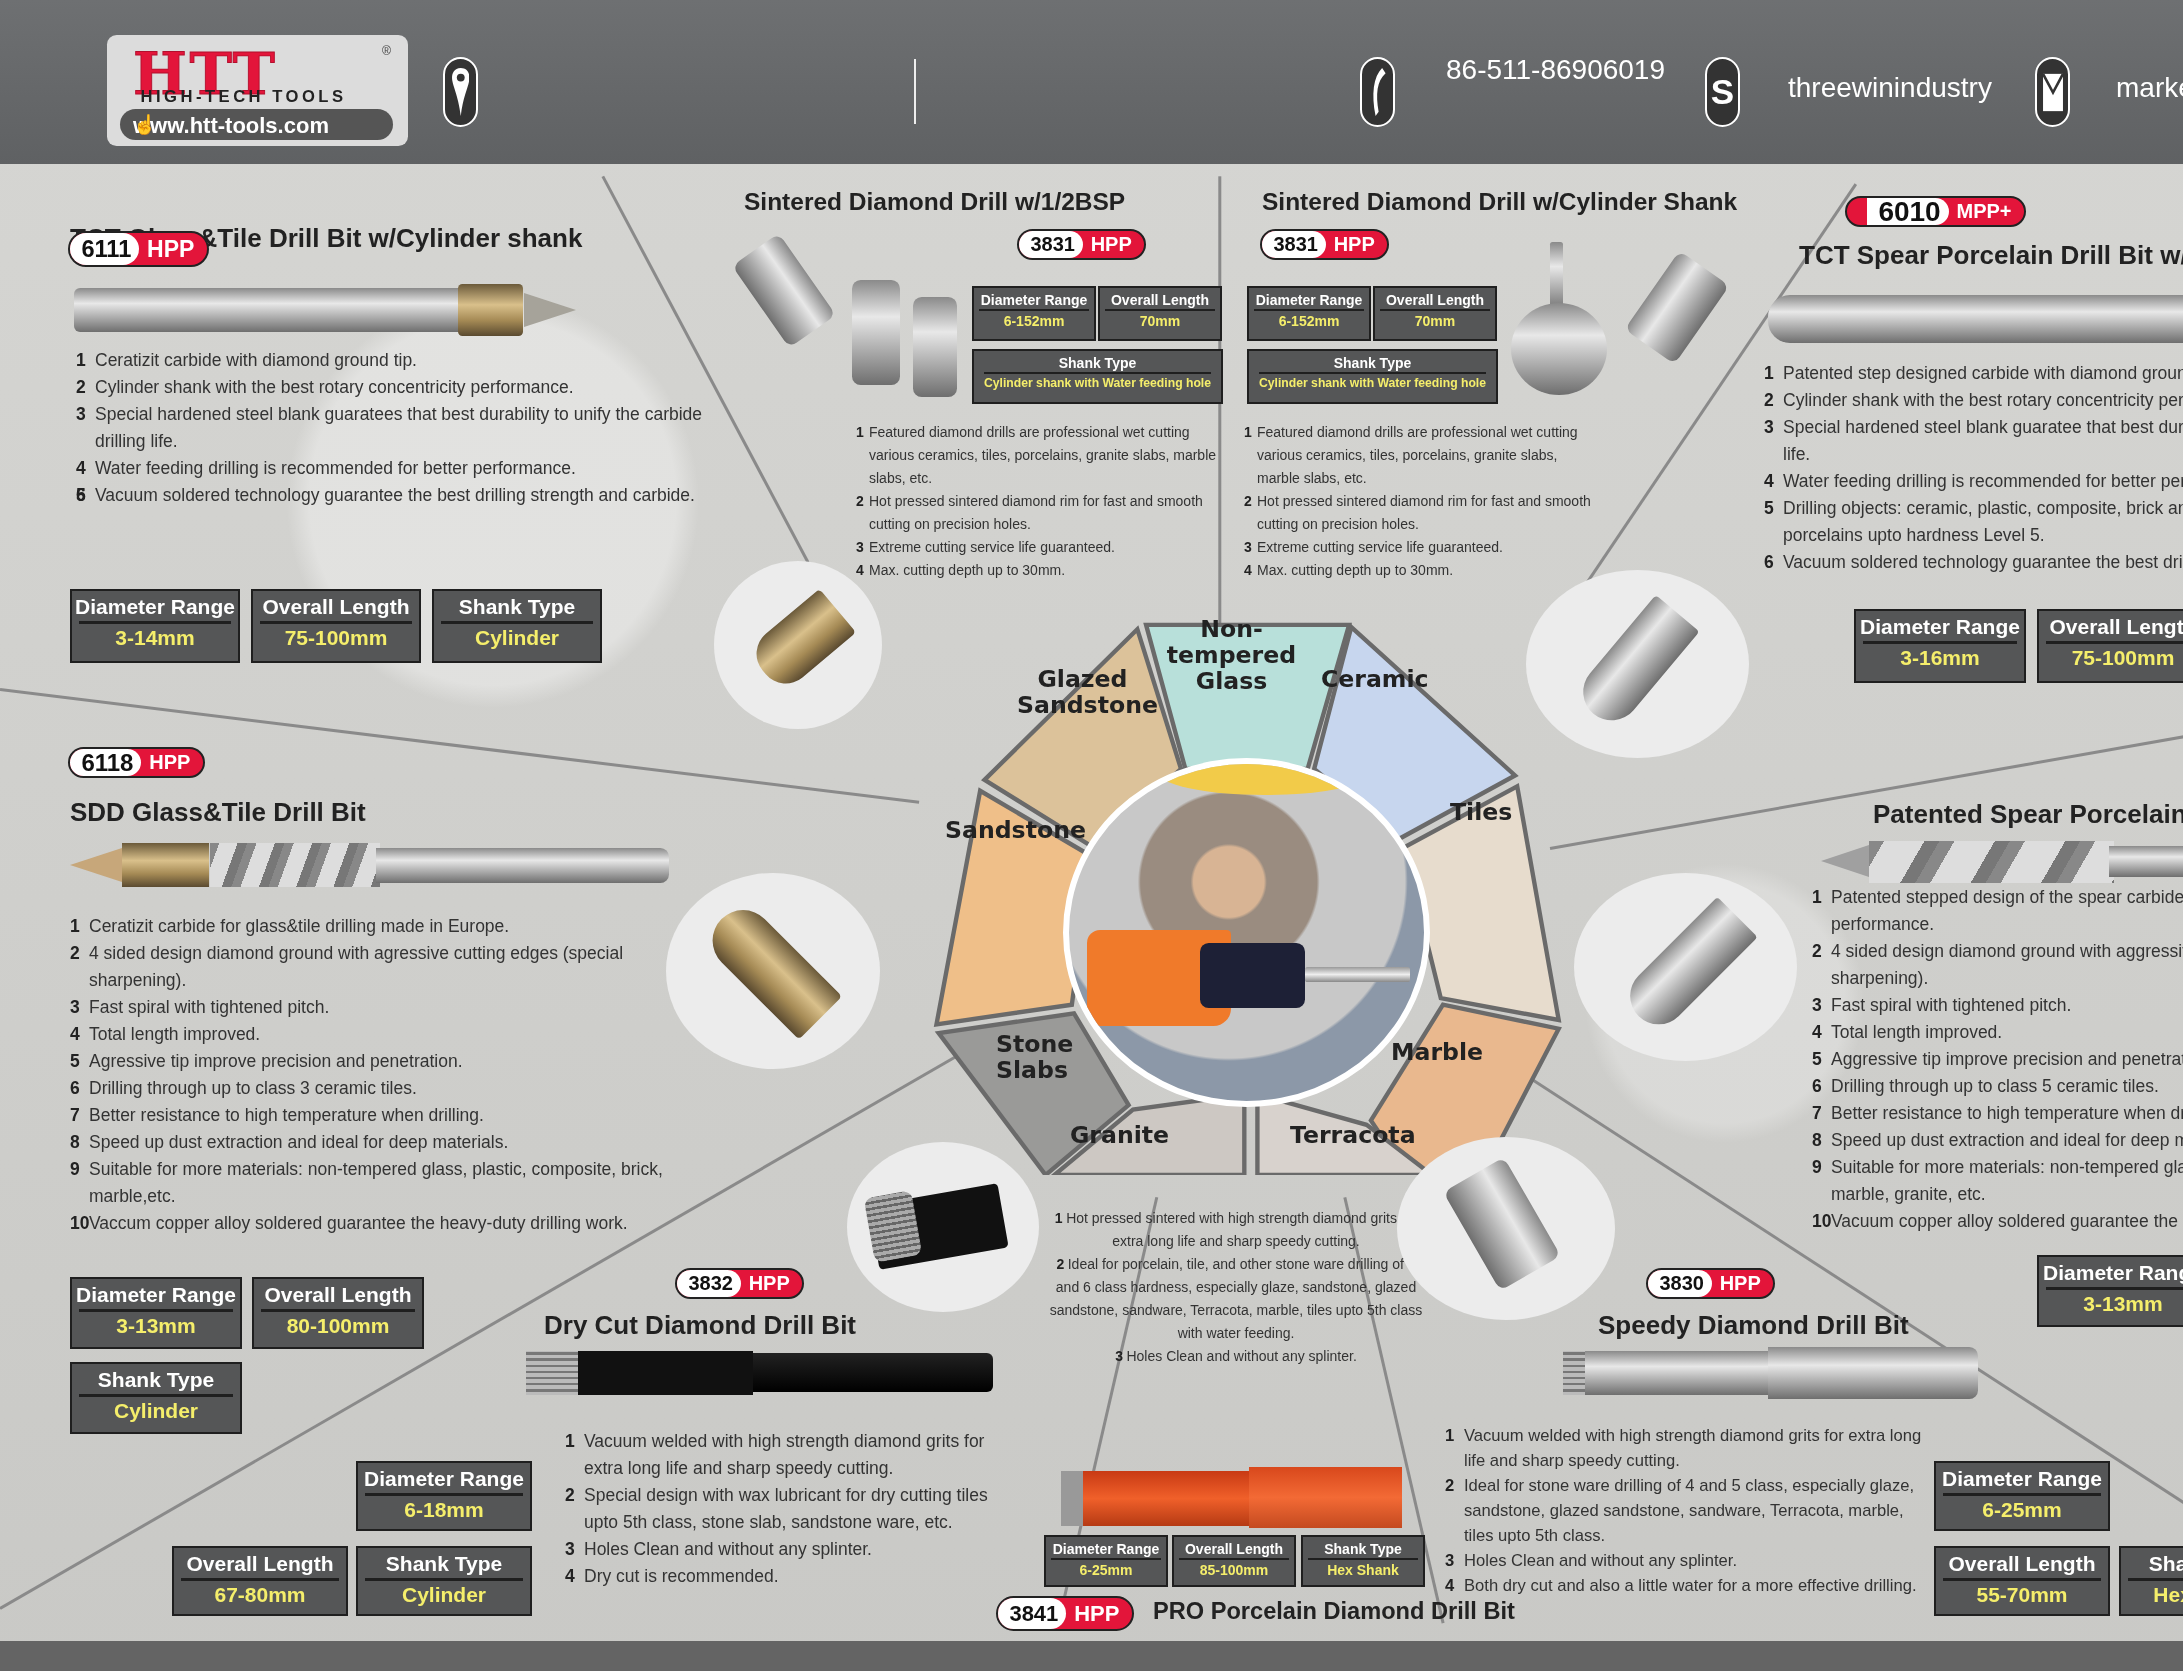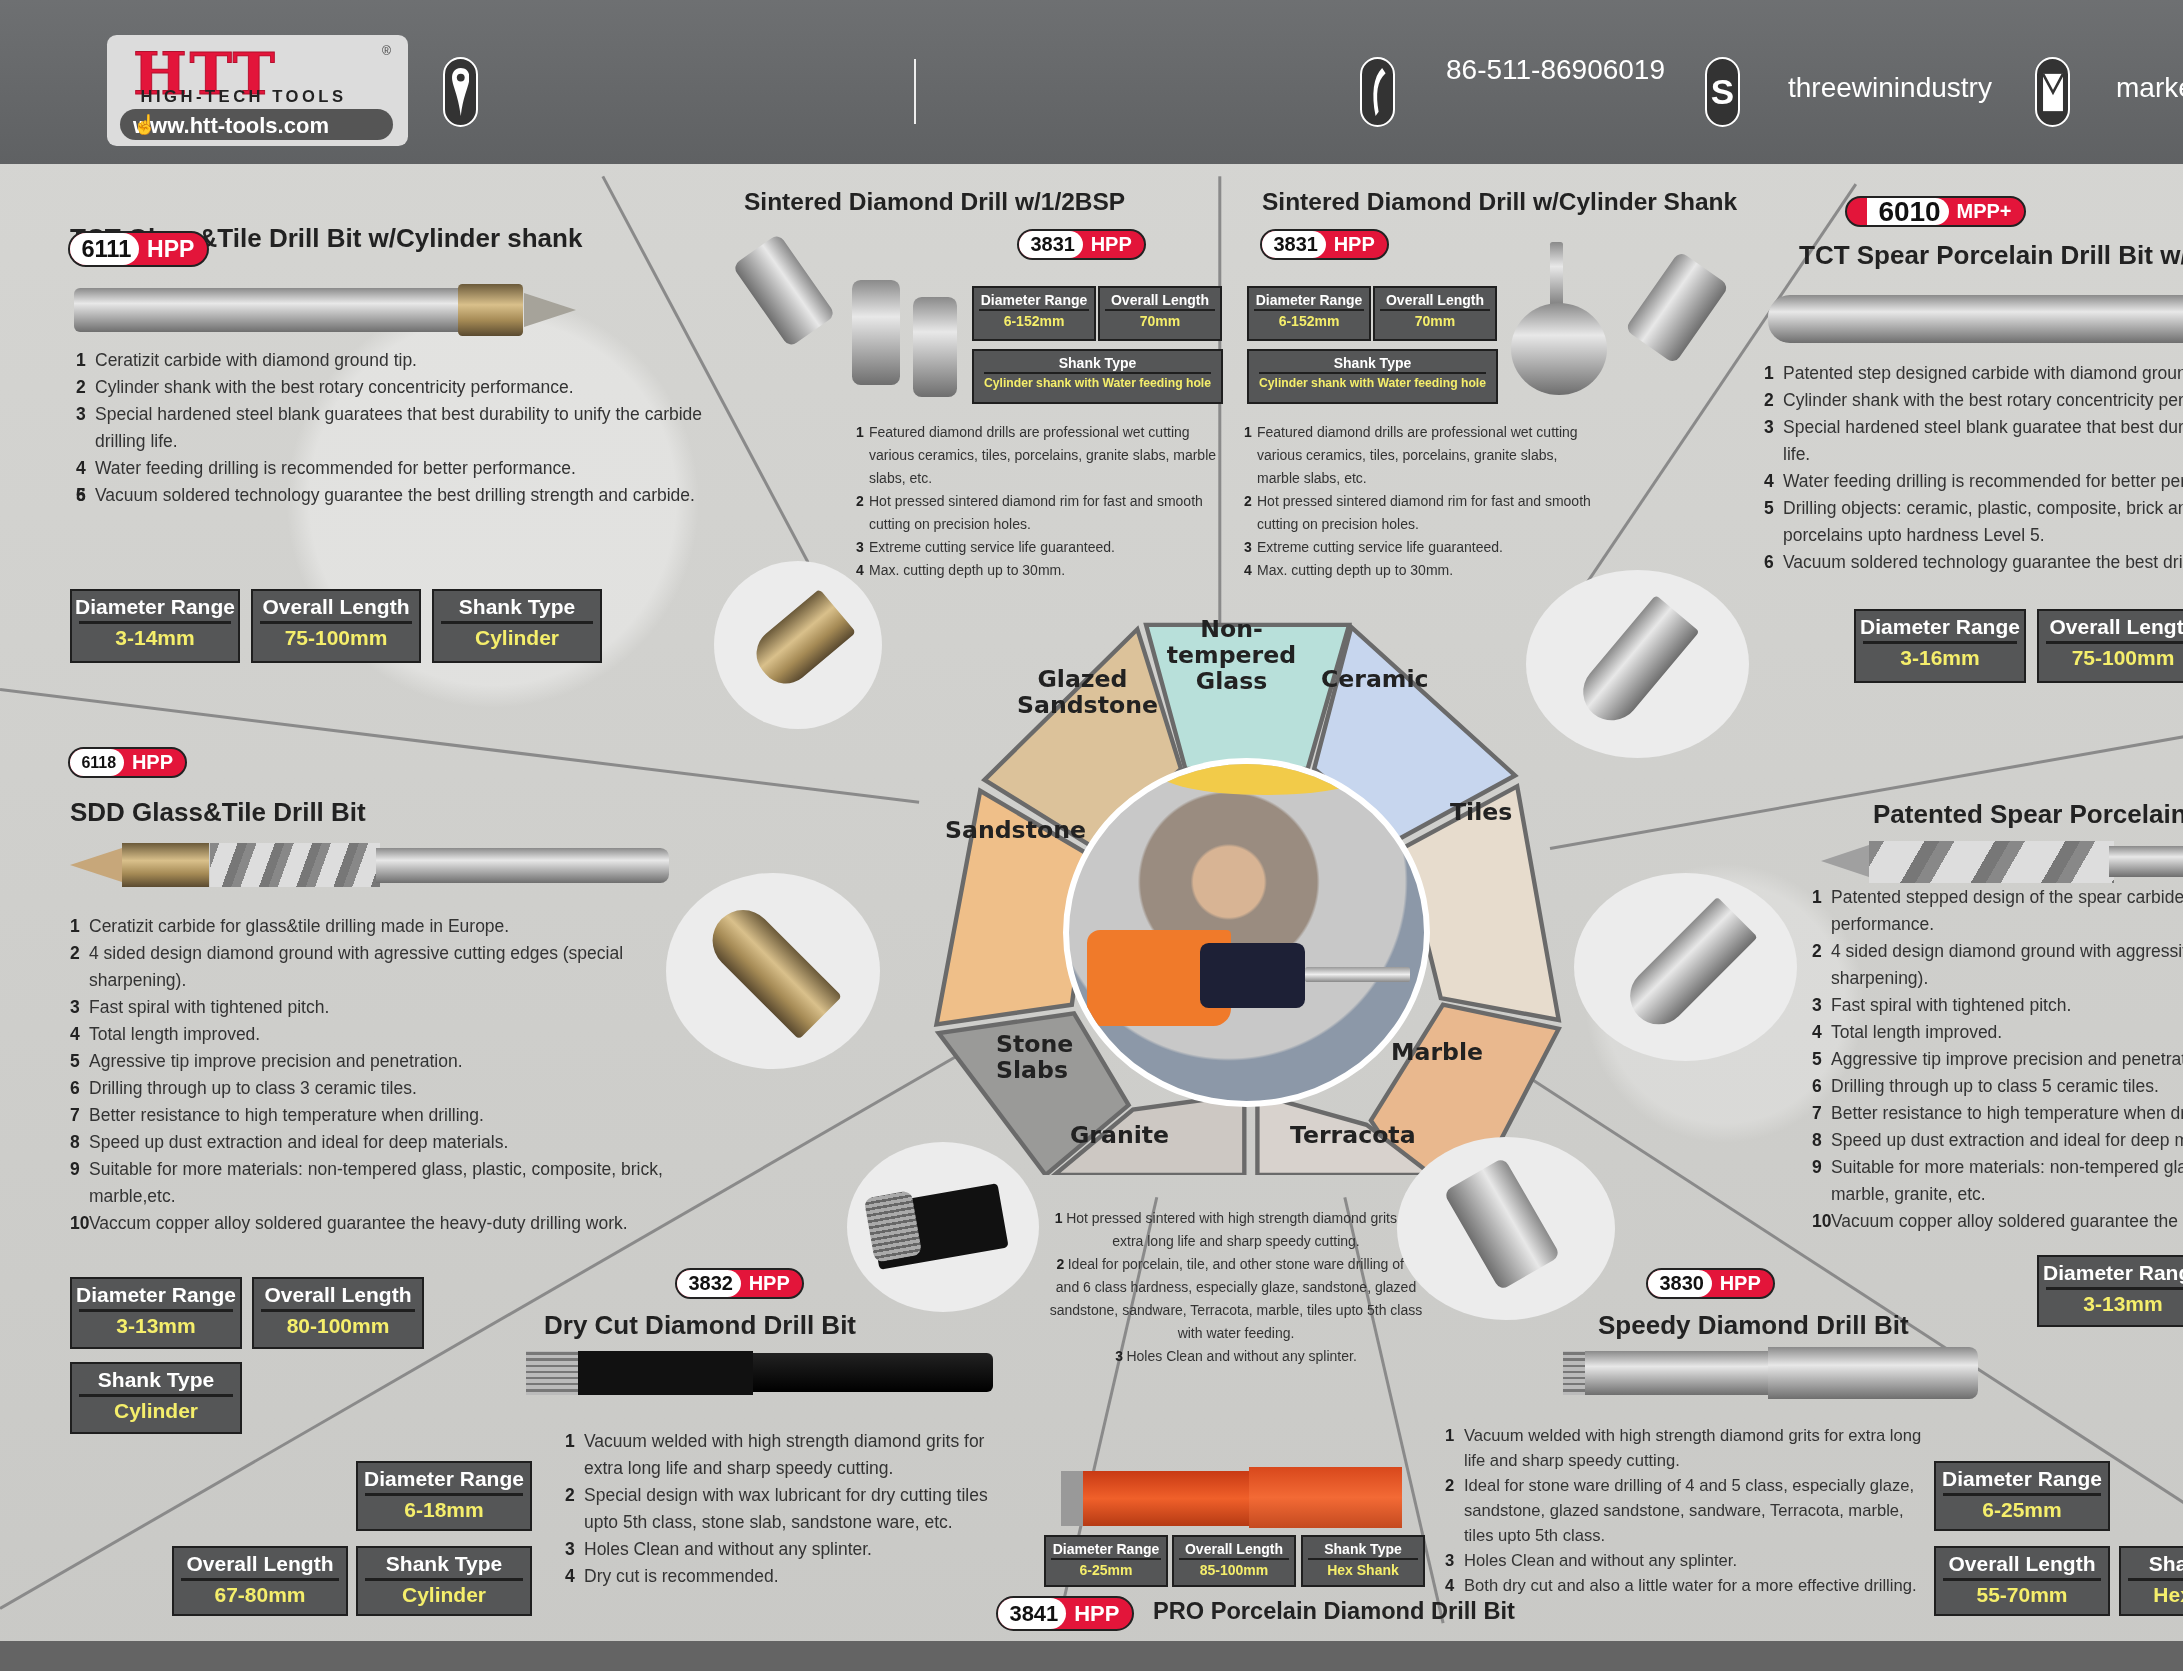--- a/index.html
+++ b/index.html
@@ -292,21 +292,21 @@
   <div class="lbl">Overall Length</div>
     <div class="rule"></div>
     <div class="val">75-100mm</div>
 </div>
 
 <div class="circle-img" style="left:1526px;top:570px;width:223px;height:188px;">
   <div class="shank-steel abs" style="left:44px;top:65px;width:131px;height:57px;transform:rotate(-50deg);border-radius:31px 4.4px 4.4px 31px;"></div>
 </div>
 
 <div class="badge" style="left:68px;top:747px;height:31px;">
-  <div class="num" style="font-size:16px;">6118</div>
+  <div class="num" style="font-size:24px;">6118</div>
   <div class="tier" style="font-size:20px;">HPP</div>
 </div>
 <div class="title" style="left:70px;top:797px;">SDD Glass&amp;Tile Drill Bit</div>
 <div class="bit" style="left:70px;top:841px;width:598px;height:48px;">
   <div class="abs" style="left:0;top:6.5px;width:0;height:0;border-right:52px solid #c7a77a;border-top:17.5px solid transparent;border-bottom:17.5px solid transparent;"></div>
   <div class="tip-gold abs" style="left:52px;top:2.2px;width:87px;height:44px;"></div>
   <div class="shank-steel abs" style="left:140px;top:2.2px;width:170px;height:44px;background:repeating-linear-gradient(110deg,#888 0 8.7px,#ddd 8.7px 26px,#777 26px 35px);"></div>
   <div class="shank-steel abs" style="left:306px;top:6.5px;width:293px;height:35px;border-radius:0 8.7px 8.7px 0;"></div>
 </div>
 <ol class="features" style="left:70px;top:913px;width:655px;">

